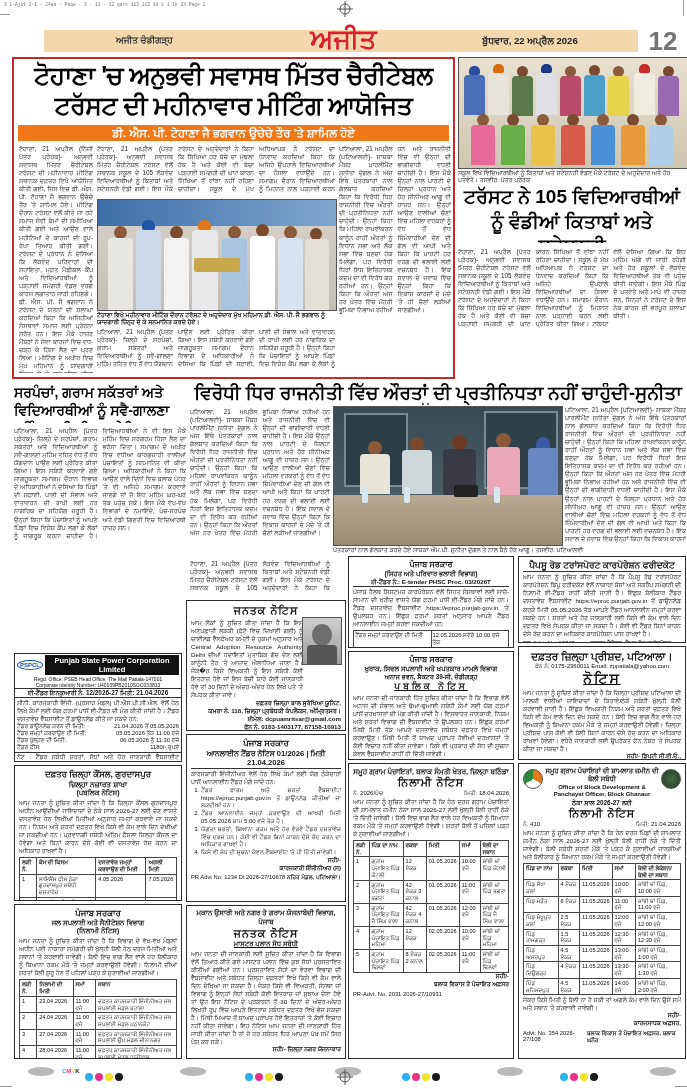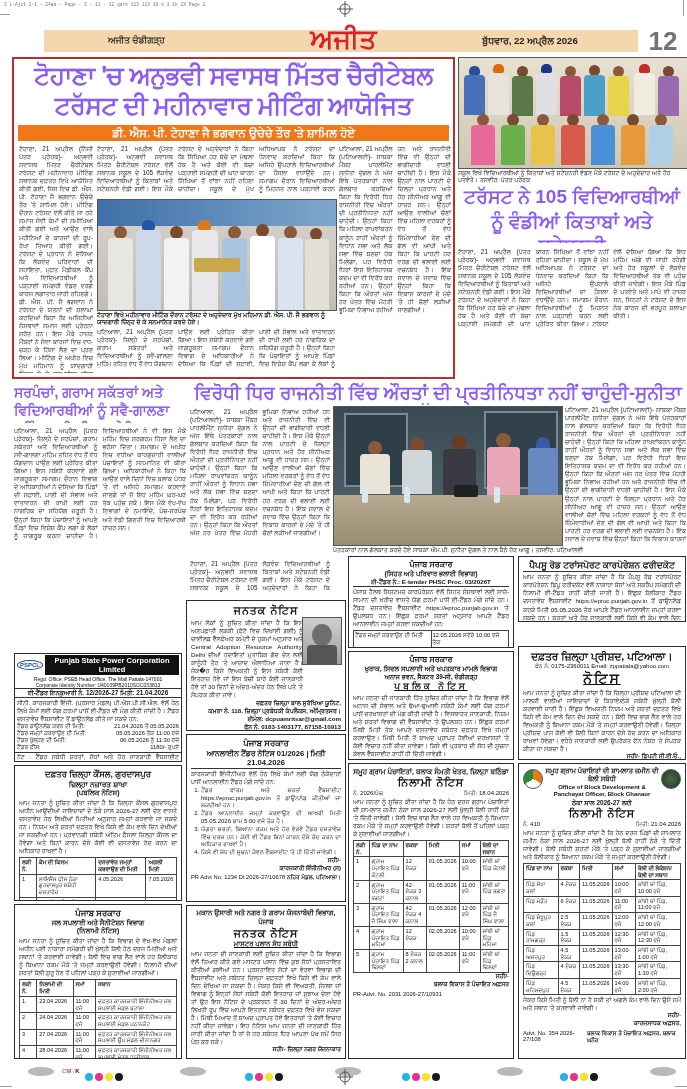--- a/index.html
+++ b/index.html
@@ -3,21 +3,21 @@
 <meta charset="utf-8">
 <style>
   html,body{margin:0;padding:0;background:#e9e9e9;}
   .page{position:relative;width:687px;height:1089px;background:#ffffff;margin:0 auto;
         font-family:"Liberation Sans","DejaVu Sans",sans-serif;color:#121212;overflow:hidden;}
   .abs{position:absolute;}
   .tiny{font-size:6.3px;line-height:1.28;text-align:justify;overflow:hidden;color:#1c1c1c;}
   .c2{column-count:2;column-gap:5px;}
   .c3{column-count:3;column-gap:5px;}
   .cap{font-size:6.2px;line-height:1.2;font-weight:bold;color:#111;overflow:hidden;}
-  .hl{font-weight:bold;color:#8b5cf6;text-align:center;overflow:hidden;}
+  .hl{font-weight:bold;color:#000000;text-align:center;overflow:hidden;}
   .box{position:absolute;border:1px solid #2b2b2b;background:#fff;overflow:hidden;box-sizing:border-box;padding:3px 4px;}
   .bt{font-size:8px;font-weight:bold;text-align:center;line-height:1.25;}
   .bs{font-size:6.2px;line-height:1.3;text-align:justify;margin-top:1px;}
   .prline{font-size:5.8px;display:flex;justify-content:space-between;margin-top:2px;}
   table{border-collapse:collapse;width:100%;margin-top:2px;}
   th,td{border:1px solid #444;font-size:5.6px;line-height:1.2;padding:1px 2px;text-align:left;vertical-align:top;font-weight:normal;}
   th{font-weight:bold;}
   .photo{position:absolute;overflow:hidden;border:1px solid #555;}
   .pfig{position:absolute;border-radius:4px 4px 0 0;}
   .phead{position:absolute;border-radius:50%;}
@@ -35,21 +35,21 @@
   <div class="abs" style="left:4px;top:2px;width:400px;font-size:4.6px;color:#777;font-family:'Liberation Mono',monospace;">3 L-Ajit 2-1 - 24aa - Page - 3 - 11 - 12   qark   113 113 10 k   1  1k  2X   Page 1</div>
   <svg class="regmark" style="left:337px;top:1px;" width="16" height="16" viewBox="0 0 16 16">
     <circle cx="8" cy="8" r="5" fill="none" stroke="#555" stroke-width="1"></circle>
     <line x1="8" y1="0" x2="8" y2="16" stroke="#555" stroke-width="1"></line>
     <line x1="0" y1="8" x2="16" y2="8" stroke="#555" stroke-width="1"></line>
   </svg>
   <div class="rule" style="left:683px;top:0;width:1px;height:16px;"></div>
   <div class="rule" style="left:0;top:14px;width:10px;height:1px;"></div>
 
   <div class="abs" style="left:44px;top:30px;width:594px;height:22px;background:#f4d7ac;"></div>
-  <div class="abs" style="left:108px;top:35px;font-size:9px;font-weight:bold;color:#333;">ਅਜੀਤ ਚੰਡੀਗੜ੍ਹ</div>
+  <div class="abs" style="left:116px;top:35px;font-size:9px;font-weight:bold;color:#333;">ਅਜੀਤ ਚੰਡੀਗੜ੍ਹ</div>
   <div class="abs" style="left:0;top:24px;width:687px;text-align:center;font-size:27px;font-weight:bold;color:#d8232a;text-shadow:0 0 1px #fff;">ਅਜੀਤ</div>
   <div class="abs" style="left:430px;top:35px;width:200px;text-align:center;font-size:9.5px;font-weight:bold;color:#222;">ਬੁੱਧਵਾਰ, 22 ਅਪ੍ਰੈਲ 2026</div>
   <div class="abs" style="left:641px;top:26px;width:44px;text-align:center;font-size:26px;font-weight:bold;color:#737373;">12</div>
 
   <div class="abs" style="left:12px;top:57px;width:443px;height:322px;border:2px solid #c52a2a;box-sizing:border-box;background:#fff;">
     <div class="hl" style="position:absolute;left:4px;top:2px;width:431px;height:62px;font-size:25px;line-height:1.18;letter-spacing:-0.5px;">ਟੋਹਾਣਾ 'ਚ ਅਨੁਭਵੀ ਸਵਾਸਥ ਮਿੱਤਰ ਚੈਰੀਟੇਬਲ ਟਰੱਸਟ ਦੀ ਮਹੀਨਾਵਾਰ ਮੀਟਿੰਗ ਆਯੋਜਿਤ</div>
     <div class="abs" style="left:4px;top:66px;width:431px;height:16px;background:#f07818;color:#fff;font-size:11.5px;font-weight:bold;text-align:center;line-height:16px;overflow:hidden;">ਡੀ. ਐਸ. ਪੀ. ਟੋਹਾਣਾ ਜੈ ਭਗਵਾਨ ਉਚੇਚੇ ਤੌਰ 'ਤੇ ਸ਼ਾਮਿਲ ਹੋਏ</div>
 
     <div class="tiny abs" style="left:5px;top:86px;width:74px;height:228px;">ਟੋਹਾਣਾ, 21 ਅਪ੍ਰੈਲ (ਨਿੱਜੀ ਪੱਤਰ ਪ੍ਰੇਰਕ)- ਅਨੁਭਵੀ ਸਵਾਸਥ ਮਿੱਤਰ ਚੈਰੀਟੇਬਲ ਟਰੱਸਟ ਦੀ ਮਹੀਨਾਵਾਰ ਮੀਟਿੰਗ ਸਥਾਨਕ ਦਫ਼ਤਰ ਵਿਖੇ ਆਯੋਜਿਤ ਕੀਤੀ ਗਈ, ਜਿਸ ਵਿਚ ਡੀ. ਐਸ. ਪੀ. ਟੋਹਾਣਾ ਜੈ ਭਗਵਾਨ ਉਚੇਚੇ ਤੌਰ 'ਤੇ ਸ਼ਾਮਿਲ ਹੋਏ। ਮੀਟਿੰਗ ਦੌਰਾਨ ਟਰੱਸਟ ਵੱਲੋਂ ਕੀਤੇ ਜਾ ਰਹੇ ਸਮਾਜ ਸੇਵੀ ਕੰਮਾਂ ਦੀ ਸਮੀਖਿਆ ਕੀਤੀ ਗਈ ਅਤੇ ਆਉਣ ਵਾਲੇ ਮਹੀਨਿਆਂ ਦੇ ਕਾਰਜਾਂ ਦੀ ਰੂਪ-ਰੇਖਾ ਤਿਆਰ ਕੀਤੀ ਗਈ। ਟਰੱਸਟ ਦੇ ਪ੍ਰਧਾਨ ਨੇ ਦੱਸਿਆ ਕਿ ਲੋੜਵੰਦ ਪਰਿਵਾਰਾਂ ਦੀ ਸਹਾਇਤਾ, ਮੁਫ਼ਤ ਮੈਡੀਕਲ ਕੈਂਪ ਅਤੇ ਵਿਦਿਆਰਥੀਆਂ ਨੂੰ ਪੜ੍ਹਾਈ ਸਮੱਗਰੀ ਵੰਡਣ ਵਰਗੇ ਕਾਰਜ ਲਗਾਤਾਰ ਜਾਰੀ ਰਹਿਣਗੇ। ਡੀ. ਐਸ. ਪੀ. ਜੈ ਭਗਵਾਨ ਨੇ ਟਰੱਸਟ ਦੇ ਯਤਨਾਂ ਦੀ ਸ਼ਲਾਘਾ ਕਰਦਿਆਂ ਕਿਹਾ ਕਿ ਅਜਿਹੀਆਂ ਸੰਸਥਾਵਾਂ ਸਮਾਜ ਲਈ ਪ੍ਰੇਰਨਾ ਸਰੋਤ ਹਨ। ਇਸ ਮੌਕੇ ਹਾਜ਼ਰ ਮੈਂਬਰਾਂ ਨੇ ਸੇਵਾ ਕਾਰਜਾਂ ਵਿਚ ਵਧ-ਚੜ੍ਹ ਕੇ ਹਿੱਸਾ ਲੈਣ ਦਾ ਪ੍ਰਣ ਲਿਆ। ਮੀਟਿੰਗ ਦੇ ਅਖ਼ੀਰ ਵਿਚ ਮੁੱਖ ਮਹਿਮਾਨ ਨੂੰ ਯਾਦਗਾਰੀ ਚਿੰਨ੍ਹ ਦੇ ਕੇ ਸਨਮਾਨਿਤ ਕੀਤਾ ਗਿਆ ਅਤੇ ਸਾਰੇ ਮੈਂਬਰਾਂ ਦਾ ਧੰਨਵਾਦ ਕੀਤਾ ਗਿਆ। ਟਰੱਸਟ ਵੱਲੋਂ ਅਗਲੇ ਮਹੀਨੇ ਮੁਫ਼ਤ ਸਿਹਤ ਜਾਂਚ ਕੈਂਪ ਲਗਾਉਣ ਦਾ ਫ਼ੈਸਲਾ ਵੀ ਕੀਤਾ ਗਿਆ।</div>
     <div class="tiny c3 abs" style="left:83px;top:86px;width:238px;height:52px;">ਟੋਹਾਣਾ, 21 ਅਪ੍ਰੈਲ (ਪੱਤਰ ਪ੍ਰੇਰਕ)- ਅਨੁਭਵੀ ਸਵਾਸਥ ਮਿੱਤਰ ਚੈਰੀਟੇਬਲ ਟਰੱਸਟ ਵੱਲੋਂ ਸਥਾਨਕ ਸਕੂਲ ਦੇ 105 ਲੋੜਵੰਦ ਵਿਦਿਆਰਥੀਆਂ ਨੂੰ ਕਿਤਾਬਾਂ ਅਤੇ ਸਟੇਸ਼ਨਰੀ ਵੰਡੀ ਗਈ। ਇਸ ਮੌਕੇ ਟਰੱਸਟ ਦੇ ਅਹੁਦੇਦਾਰਾਂ ਨੇ ਕਿਹਾ ਕਿ ਸਿੱਖਿਆ ਹਰ ਬੱਚੇ ਦਾ ਮੁੱਢਲਾ ਹੱਕ ਹੈ ਅਤੇ ਕੋਈ ਵੀ ਬੱਚਾ ਪੜ੍ਹਾਈ ਸਮੱਗਰੀ ਦੀ ਘਾਟ ਕਾਰਨ ਸਿੱਖਿਆ ਤੋਂ ਵਾਂਝਾ ਨਹੀਂ ਰਹਿਣਾ ਚਾਹੀਦਾ। ਸਕੂਲ ਦੇ ਮੁੱਖ ਅਧਿਆਪਕ ਨੇ ਟਰੱਸਟ ਦਾ ਧੰਨਵਾਦ ਕਰਦਿਆਂ ਕਿਹਾ ਕਿ ਅਜਿਹੇ ਉਪਰਾਲੇ ਵਿਦਿਆਰਥੀਆਂ ਦਾ ਹੌਸਲਾ ਵਧਾਉਂਦੇ ਹਨ। ਸਮਾਗਮ ਦੌਰਾਨ ਵਿਦਿਆਰਥੀਆਂ ਨੂੰ ਮਿਹਨਤ ਨਾਲ ਪੜ੍ਹਾਈ ਕਰਨ ਲਈ ਪ੍ਰੇਰਿਤ ਕੀਤਾ ਗਿਆ। ਟਰੱਸਟ ਵੱਲੋਂ ਦੱਸਿਆ ਗਿਆ ਕਿ ਇਹ ਮੁਹਿੰਮ ਅੱਗੇ ਵੀ ਜਾਰੀ ਰਹੇਗੀ ਅਤੇ ਹੋਰ ਸਕੂਲਾਂ ਦੇ ਲੋੜਵੰਦ ਵਿਦਿਆਰਥੀਆਂ ਤੱਕ ਵੀ ਪਹੁੰਚ ਕੀਤੀ ਜਾਵੇਗੀ। ਇਸ ਮੌਕੇ ਪਿੰਡ ਦੇ ਪਤਵੰਤੇ ਅਤੇ ਮਾਪੇ ਵੀ ਹਾਜ਼ਰ ਸਨ, ਜਿਨ੍ਹਾਂ ਨੇ ਟਰੱਸਟ ਦੇ ਇਸ ਨੇਕ ਕਾਰਜ ਦੀ ਭਰਪੂਰ ਸ਼ਲਾਘਾ ਕੀਤੀ।</div>
@@ -396,21 +396,21 @@
           </tr>
         </tbody>
     </table>
     <div class="sign">ਸਹੀ/-</div>
     <div class="sign">ਬਲਾਕ ਵਿਕਾਸ ਤੇ ਪੰਚਾਇਤ ਅਫ਼ਸਰ</div>
     <div class="prline">
         <span>PR-Advt. No. 2031 2026-27/10931</span>
       </div>
   </div>
 
-  <div class="box" style="left:518px;top:556px;width:168px;height:66px;">
+  <div class="box" style="left:518px;top:556px;width:168px;height:87px;">
     <div class="bt" style="font-size:9px;border-bottom:1px solid #333;">ਪੈਪਸੂ ਰੋਡ ਟਰਾਂਸਪੋਰਟ ਕਾਰਪੋਰੇਸ਼ਨ ਫਰੀਦਕੋਟ</div>
     <div class="bs">ਆਮ ਜਨਤਾ ਨੂੰ ਸੂਚਿਤ ਕੀਤਾ ਜਾਂਦਾ ਹੈ ਕਿ ਪੈਪਸੂ ਰੋਡ ਟਰਾਂਸਪੋਰਟ ਕਾਰਪੋਰੇਸ਼ਨ ਡਿਪੂ ਫਰੀਦਕੋਟ ਵੱਲੋਂ ਨਾਕਾਰਾ ਬੱਸਾਂ ਅਤੇ ਸਕਰੈਪ ਸਮੱਗਰੀ ਦੀ ਨਿਲਾਮੀ ਈ-ਟੈਂਡਰ ਰਾਹੀਂ ਕੀਤੀ ਜਾਣੀ ਹੈ। ਇੱਛੁਕ ਬੋਲੀਕਾਰ ਟੈਂਡਰ ਦਸਤਾਵੇਜ਼ ਵੈੱਬਸਾਈਟ https://eproc.punjab.gov.in ਤੋਂ ਡਾਊਨਲੋਡ ਕਰਕੇ ਮਿਤੀ 05.05.2026 ਤੱਕ ਆਪਣੇ ਟੈਂਡਰ ਆਨਲਾਈਨ ਜਮ੍ਹਾਂ ਕਰਵਾ ਸਕਦੇ ਹਨ। ਸ਼ਰਤਾਂ ਅਤੇ ਹੋਰ ਜਾਣਕਾਰੀ ਲਈ ਕਿਸੇ ਵੀ ਕੰਮ ਵਾਲੇ ਦਿਨ ਦਫ਼ਤਰ ਵਿਖੇ ਸੰਪਰਕ ਕੀਤਾ ਜਾ ਸਕਦਾ ਹੈ। ਕੋਈ ਵੀ ਟੈਂਡਰ ਬਿਨਾਂ ਕਾਰਨ ਦੱਸੇ ਰੱਦ ਕਰਨ ਦਾ ਅਧਿਕਾਰ ਕਾਰਪੋਰੇਸ਼ਨ ਪਾਸ ਰਾਖਵਾਂ ਹੈ।</div>
     <div class="prline">
       <span>PR-Advt. No. 13747 2/2026-27/10930</span>
       <span style="font-weight:bold;">ਜਨਰਲ ਮੈਨੇਜਰ, ਪੈਪਸੂ ਰੋਡ ਟਰਾਂਸਪੋਰਟ ਕਾਰਪੋਰੇਸ਼ਨ, ਫਰੀਦਕੋਟ</span>
     </div>
   </div>
 
   <div class="box" style="left:518px;top:646px;width:168px;height:114px;">
     <div class="bt" style="font-size:10.5px;">ਦਫ਼ਤਰ ਜ਼ਿਲ੍ਹਾ ਪ੍ਰੀਸ਼ਦ, ਪਟਿਆਲਾ।</div>

